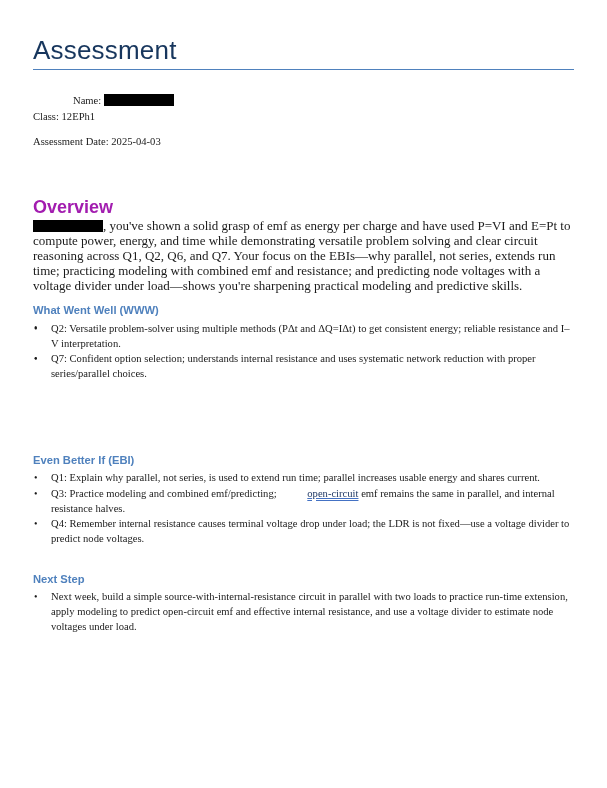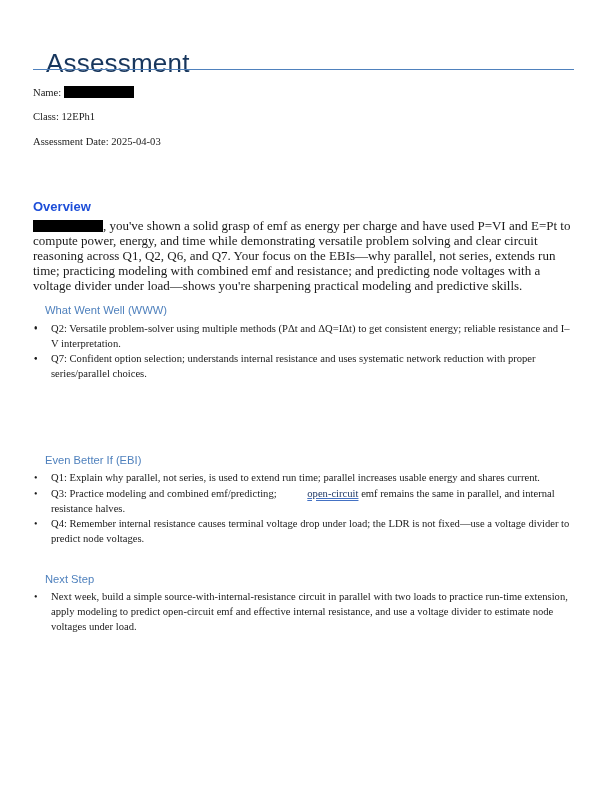--- a/index.html
+++ b/index.html
@@ -18,21 +18,21 @@
     .page {
       position: absolute;
       left: 33px;
       top: 0;
       width: 541px;
     }
     .title {
       position: absolute;
       top: 33px;
       left: 0;
-      margin: 13px;
+      margin: 0;
       font-family: "Liberation Sans", "DejaVu Sans", sans-serif;
       font-weight: normal;
       font-size: 26px;
       letter-spacing: 0.2px;
       color: #17365d;
       line-height: 34px;
     }
     .title-rule {
       position: absolute;
       top: 69px;
@@ -53,30 +53,30 @@
       background: #000;
       vertical-align: -2px;
       height: 12px;
     }
     .h2 {
       position: absolute;
       left: 0;
       margin: 0;
       font-family: "Liberation Sans", "DejaVu Sans", sans-serif;
       font-weight: bold;
-      font-size: 13px;
-      color: #1d4ed8;
+      font-size: 18px;
+      color: #a21caf;
       line-height: 16px;
     }
     .h3 {
       position: absolute;
-      left: 12px;
+      left: 0;
       margin: 0;
       font-family: "Liberation Sans", "DejaVu Sans", sans-serif;
-      font-weight: normal;
+      font-weight: bold;
       font-size: 11.2px;
       color: #4f81bd;
       line-height: 15px;
     }
     .para {
       position: absolute;
       left: 0;
       width: 541px;
       margin: 0;
       font-size: 13px;
@@ -112,21 +112,21 @@
     }
   </style>
 </head>
 <body>
 
 <div class="page">
 
   <h1 class="title">Assessment</h1>
   <div class="title-rule"></div>
 
-  <p class="meta" style="top:86px;">
+  <p class="meta" style="top:94px;margin-left:40px;">
     <span>Name:</span>
     <span class="redact" style="width:70px;"></span>
   </p>
   <p class="meta" style="top:110px;">
     <span>Class:</span>
     <span>12EPh1</span>
   </p>
   <p class="meta" style="top:135px;">
     <span>Assessment Date:</span>
     <span>2025-04-03</span>

